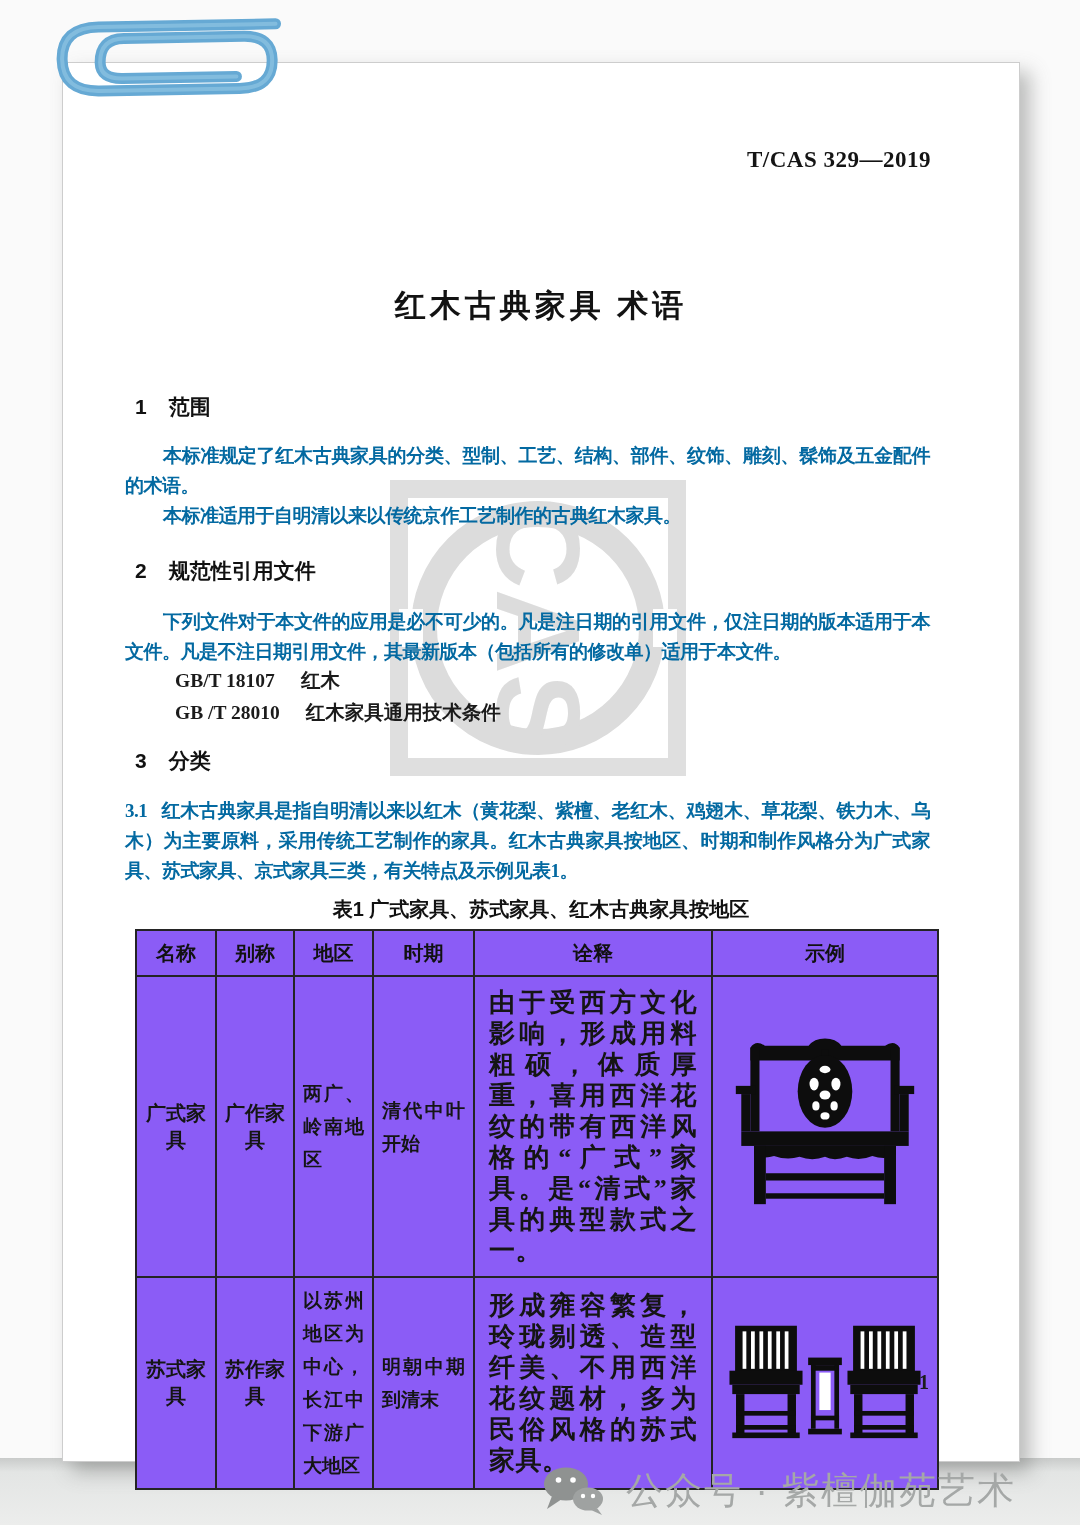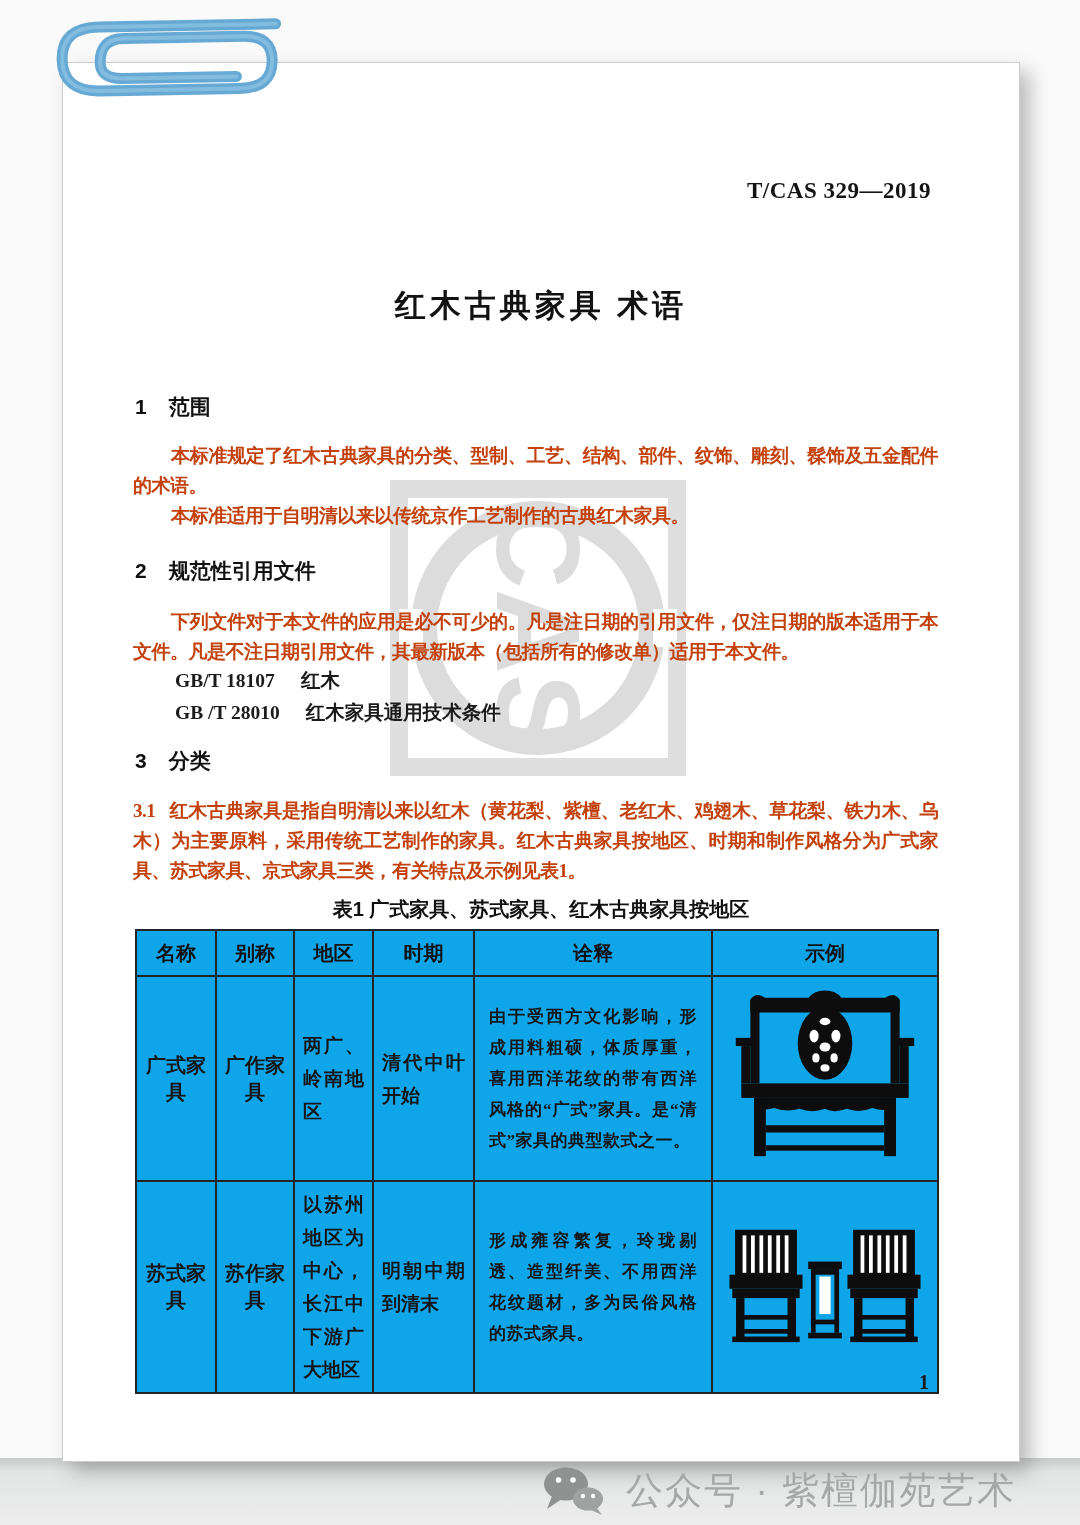--- a/index.html
+++ b/index.html
@@ -14,53 +14,53 @@
   
   .page { position:absolute; left:62px; top:62px; width:958px; height:1400px;
           background:#ffffff; border:1px solid #cdcdcd;
           box-shadow:10px 10px 18px rgba(110,112,111,.45); z-index:2; }
 
   .watermark { position:absolute; left:322px; top:414px; width:306px; height:302px;
                opacity:.85; z-index:0; pointer-events:none; }
 
   .doc-number { position:absolute; top:84px; right:88px;
                 font-family:"Liberation Serif", serif; font-weight:bold;
-                font-size:23px; color:#141414; letter-spacing:.5px; z-index:1;margin-top:31px; }
+                font-size:23px; color:#141414; letter-spacing:.5px; z-index:1; }
 
   .doc-title { position:absolute; top:222px; left:0; width:100%; text-align:center;
                font-family:"Liberation Sans", sans-serif; font-weight:bold;
                font-size:31px; color:#121212; letter-spacing:4px; z-index:1; }
 
   .sec-head { position:absolute; left:72px; font-family:"Liberation Sans", sans-serif;
               font-weight:bold; font-size:21px; color:#111; z-index:1; }
   .sec-head .num { margin-right:22px; }
 
-  .para { position:absolute; left:70px; width:805px; font-size:19px; line-height:30px;
-          letter-spacing:-0.5px; color:#c2410c; font-weight:600;
+  .para { position:absolute; left:62px; width:805px; font-size:19px; line-height:30px;
+          letter-spacing:-0.5px; color:#0369a1; font-weight:600;
           text-align:justify; z-index:1; }
   .indent { text-indent:2em; }
 
   .ref-line { position:absolute; left:112px; font-size:19.5px; color:#1b1b1b;
               font-weight:600; z-index:1; }
   .ref-line .code { margin-right:26px; }
 
   .table-title { position:absolute; left:0; top:833px; width:100%; text-align:center;
                  font-family:"Liberation Sans", sans-serif; font-weight:bold;
                  font-size:20px; color:#111; z-index:1; }
 
   table.spec { position:absolute; left:72px; top:866px; width:802px;
                border-collapse:collapse; table-layout:fixed; z-index:1;
-               background:#0ea5e9; }
+               background:#8b5cf6; }
   table.spec th, table.spec td { border:2px solid #242424; vertical-align:middle; }
   table.spec th { height:46px; font-family:"Liberation Sans", sans-serif;
                   font-weight:bold; font-size:20px; color:#111; text-align:center; }
   td.c-center { text-align:center; font-size:20px; font-weight:600; color:#151515; }
   td.c-just { font-size:19px; font-weight:600; color:#151515; padding:6px 8px;
               text-align:justify; line-height:33px; }
-  td.c-desc { font-size:17px; font-weight:600; color:#151515; padding:10px 14px;
+  td.c-desc { font-size:26px; font-weight:600; color:#151515; padding:10px 14px;
               text-align:justify; line-height:31px; letter-spacing:.5px; }
   td.c-img { text-align:center; }
   tr.r1 { height:205px; } tr.r2 { height:142px; }
 
   .page-num { position:absolute; left:856px; top:1308px; font-size:20px;
               color:#1c1c1c; font-weight:600; z-index:1; }
 
   .paperclip { position:absolute; left:4px; top:4px; width:292px; height:96px;
                z-index:6; transform:rotate(-1deg); }
 

